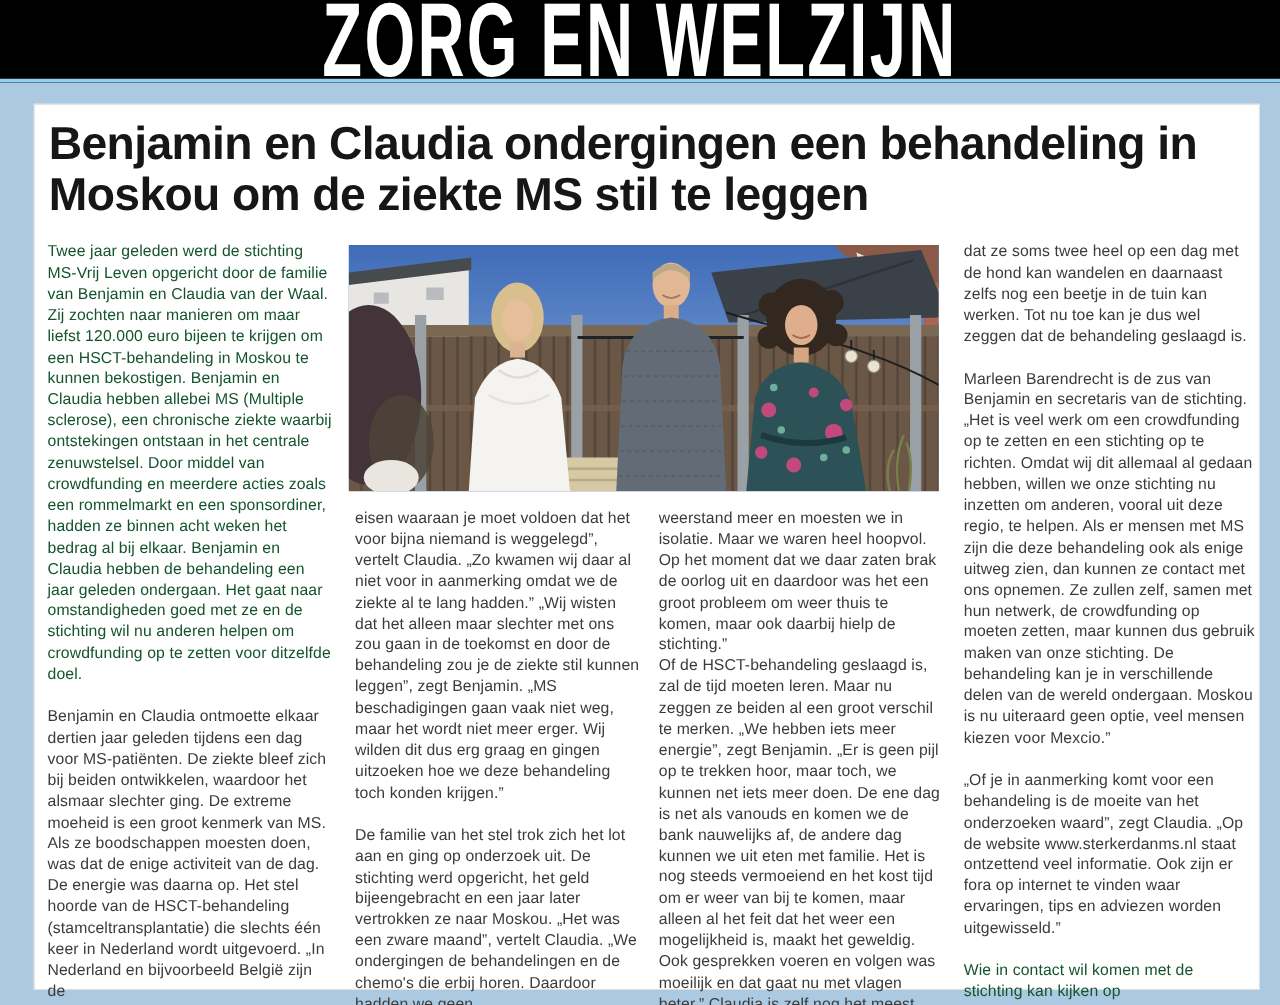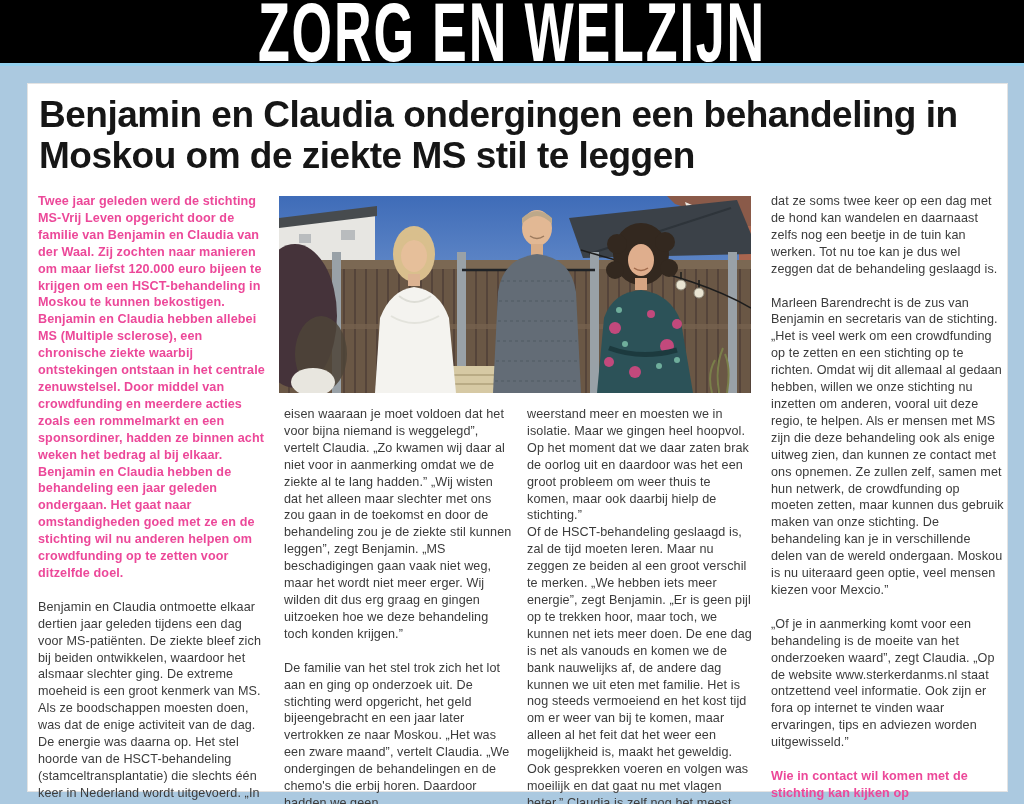--- a/index.html
+++ b/index.html
@@ -35,21 +35,21 @@
   }
   .photo{
     position:absolute;left:251px;top:112px;width:472px;height:197px;
     overflow:hidden;background:#4a77c0;
   }
   .col{
     position:absolute;font-size:12.6px;line-height:16.9px;color:#3b3b3b;
     letter-spacing:0.1px;
   }
   .col p{margin:0 0 17px 0;}
-  .col p.bold{font-weight:700;color:#ec4899;}
+  .col p.bold{font-weight:400;color:#14532d;}
   .col p.no-gap{margin-bottom:0;}
   .col-1{left:10px;top:109px;width:228px;}
   .col-2{left:256px;top:322px;width:229px;}
   .col-3{left:499px;top:322px;width:227px;}
   .col-4{left:743px;top:109px;width:233px;}
 </style>
 </head>
 <body>
 
 <div class="banner">
@@ -186,23 +186,23 @@
 
   <div class="col col-1">
       <p class="bold ">Twee jaar geleden werd de stichting MS-Vrij Leven opgericht door de familie van Benjamin en Claudia van der Waal. Zij zochten naar manieren om maar liefst 120.000 euro bijeen te krijgen om een HSCT-behandeling in Moskou te kunnen bekostigen. Benjamin en Claudia hebben allebei MS (Multiple sclerose), een chronische ziekte waarbij ontstekingen ontstaan in het centrale zenuwstelsel. Door middel van crowdfunding en meerdere acties zoals een rommelmarkt en een sponsordiner, hadden ze binnen acht weken het bedrag al bij elkaar. Benjamin en Claudia hebben de behandeling een jaar geleden ondergaan. Het gaat naar omstandigheden goed met ze en de stichting wil nu anderen helpen om crowdfunding op te zetten voor ditzelfde doel.</p>
       <p class="">Benjamin en Claudia ontmoette elkaar dertien jaar geleden tijdens een dag voor MS-patiënten. De ziekte bleef zich bij beiden ontwikkelen, waardoor het alsmaar slechter ging. De extreme moeheid is een groot kenmerk van MS. Als ze boodschappen moesten doen, was dat de enige activiteit van de dag. De energie was daarna op. Het stel hoorde van de HSCT-behandeling (stamceltransplantatie) die slechts één keer in Nederland wordt uitgevoerd. „In Nederland en bijvoorbeeld België zijn de</p>
     </div>
   <div class="col col-2">
       <p class="">eisen waaraan je moet voldoen dat het voor bijna niemand is weggelegd”, vertelt Claudia. „Zo kwamen wij daar al niet voor in aanmerking omdat we de ziekte al te lang hadden.” „Wij wisten dat het alleen maar slechter met ons zou gaan in de toekomst en door de behandeling zou je de ziekte stil kunnen leggen”, zegt Benjamin. „MS beschadigingen gaan vaak niet weg, maar het wordt niet meer erger. Wij wilden dit dus erg graag en gingen uitzoeken hoe we deze behandeling toch konden krijgen.”</p>
       <p class="">De familie van het stel trok zich het lot aan en ging op onderzoek uit. De stichting werd opgericht, het geld bijeengebracht en een jaar later vertrokken ze naar Moskou. „Het was een zware maand”, vertelt Claudia. „We ondergingen de behandelingen en de chemo's die erbij horen. Daardoor hadden we geen</p>
     </div>
   <div class="col col-3">
-      <p class="no-gap">weerstand meer en moesten we in isolatie. Maar we gingen heel hoopvol. Op het moment dat we daar zaten brak de oorlog uit en daardoor was het een groot probleem om weer thuis te komen, maar ook daarbij hielp de stichting.”</p>
+      <p class="no-gap">weerstand meer en moesten we in isolatie. Maar we waren heel hoopvol. Op het moment dat we daar zaten brak de oorlog uit en daardoor was het een groot probleem om weer thuis te komen, maar ook daarbij hielp de stichting.”</p>
       <p class="">Of de HSCT-behandeling geslaagd is, zal de tijd moeten leren. Maar nu zeggen ze beiden al een groot verschil te merken. „We hebben iets meer energie”, zegt Benjamin. „Er is geen pijl op te trekken hoor, maar toch, we kunnen net iets meer doen. De ene dag is net als vanouds en komen we de bank nauwelijks af, de andere dag kunnen we uit eten met familie. Het is nog steeds vermoeiend en het kost tijd om er weer van bij te komen, maar alleen al het feit dat het weer een mogelijkheid is, maakt het geweldig. Ook gesprekken voeren en volgen was moeilijk en dat gaat nu met vlagen beter.” Claudia is zelf nog het meest verbaasd</p>
     </div>
   <div class="col col-4">
-      <p class="">dat ze soms twee keer op een dag met de hond kan wandelen en daarnaast zelfs nog een beetje in de tuin kan werken. Tot nu toe kan je dus wel zeggen dat de behandeling geslaagd is.</p>
+      <p class="">dat ze soms twee heel op een dag met de hond kan wandelen en daarnaast zelfs nog een beetje in de tuin kan werken. Tot nu toe kan je dus wel zeggen dat de behandeling geslaagd is.</p>
       <p class="">Marleen Barendrecht is de zus van Benjamin en secretaris van de stichting. „Het is veel werk om een crowdfunding op te zetten en een stichting op te richten. Omdat wij dit allemaal al gedaan hebben, willen we onze stichting nu inzetten om anderen, vooral uit deze regio, te helpen. Als er mensen met MS zijn die deze behandeling ook als enige uitweg zien, dan kunnen ze contact met ons opnemen. Ze zullen zelf, samen met hun netwerk, de crowdfunding op moeten zetten, maar kunnen dus gebruik maken van onze stichting. De behandeling kan je in verschillende delen van de wereld ondergaan. Moskou is nu uiteraard geen optie, veel mensen kiezen voor Mexcio.”</p>
       <p class="">„Of je in aanmerking komt voor een behandeling is de moeite van het onderzoeken waard”, zegt Claudia. „Op de website www.sterkerdanms.nl staat ontzettend veel informatie. Ook zijn er fora op internet te vinden waar ervaringen, tips en adviezen worden uitgewisseld.”</p>
       <p class="bold ">Wie in contact wil komen met de stichting kan kijken op www.msvrijleven.nl.</p>
     </div>
 
 </div>
 
 </body></html>

